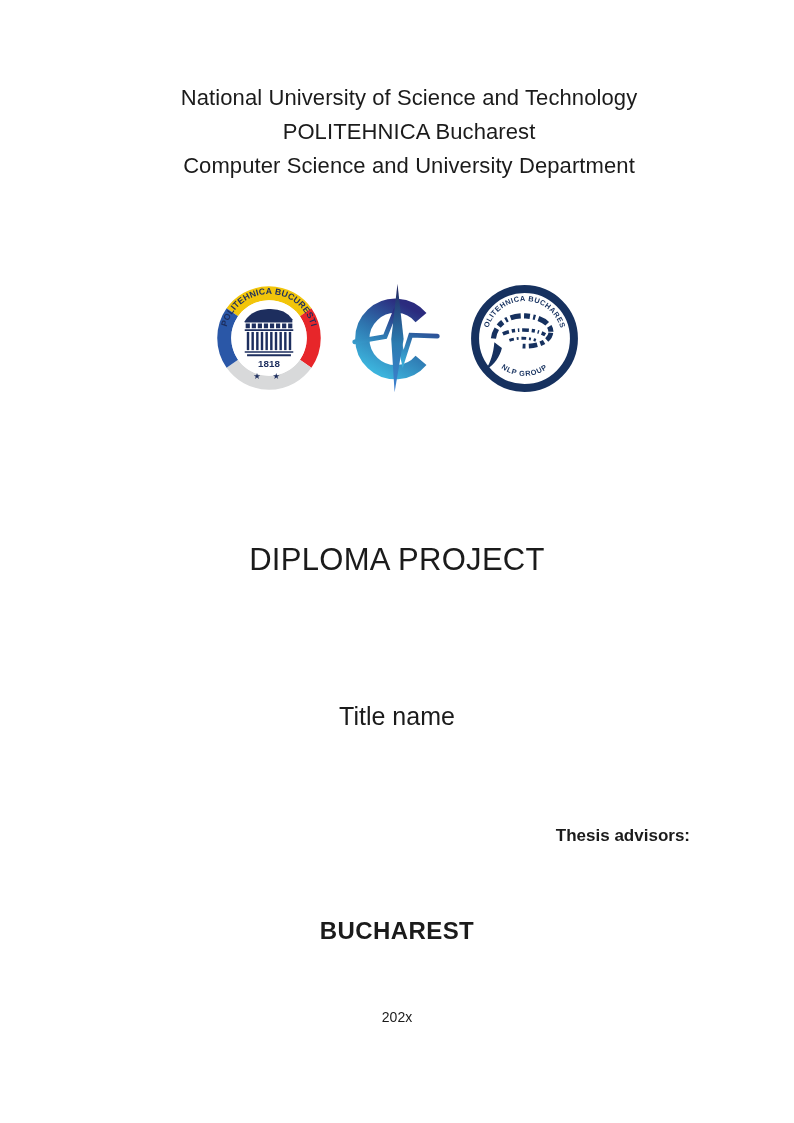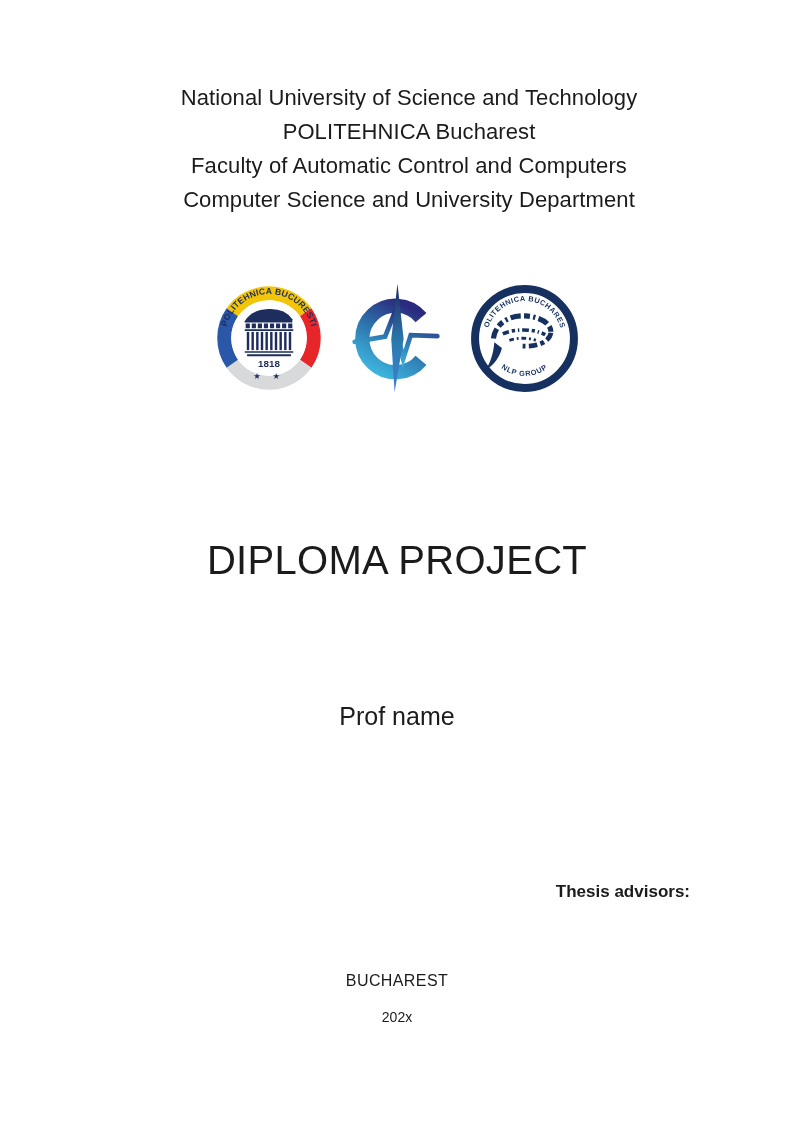--- a/index.html
+++ b/index.html
@@ -5,39 +5,38 @@
   html,body{margin:0;padding:0;background:#ffffff;}
   .page{
     position:relative;width:794px;height:1123px;background:#ffffff;overflow:hidden;
     font-family:"Liberation Sans","DejaVu Sans",sans-serif;color:#1b1b1b;margin:0 auto;
   }
   .centered{position:absolute;left:0;right:0;text-align:center;}
   .header{top:81px;font-size:22px;line-height:34px;letter-spacing:0.1px;padding-left:24px;}
   .logos{position:absolute;top:281px;left:0;right:0;height:114px;
          display:flex;justify-content:center;align-items:center;gap:24px;}
   .logo{display:block;}
-  .doc-title{top:540px;font-size:40px;line-height:40px;letter-spacing:0.3px;}
+  .doc-title{top:540px;font-size:31px;line-height:40px;letter-spacing:0.3px;}
   .doc-subtitle{top:630px;font-size:20px;line-height:28px;}
   .doc-author{top:699px;font-size:25px;line-height:34px;}
-  .advisors{position:absolute;top:880px;right:104px;text-align:left;}
+  .advisors{position:absolute;top:824px;right:104px;text-align:left;}
   .advisors-heading{font-size:17px;line-height:23px;font-weight:bold;margin:0 0 12px 0;}
   .advisor-line{font-size:17px;line-height:22px;word-spacing:1.5px;}
-  .city{top:967px;font-size:16px;line-height:27px;font-weight:normal;letter-spacing:0.4px;}
+  .city{top:917px;font-size:24px;line-height:27px;font-weight:bold;letter-spacing:0.4px;}
   .year{top:1008px;font-size:14px;line-height:19px;}
   svg text{font-family:"Liberation Sans","DejaVu Sans",sans-serif;}
 </style>
 </head>
 <body>
 
 <div class="page">
 
   <div class="centered header">
     <div>National University of Science and Technology</div>
     <div>POLITEHNICA Bucharest</div>
-    <div>Faculty of Automatic Control and Computers</div>
     <div>Computer Science and University Department</div>
   </div>
 
   <div class="logos">
 
     <svg class="logo" width="112" height="112" viewBox="0 0 120 120">
       <path d="M 20.7,32.5 A 48,48 0 0 1 99.3,32.5" fill="none" stroke="#f2c50a" stroke-width="15"></path>
       <path d="M 99.3,32.5 A 48,48 0 0 1 99.3,87.5" fill="none" stroke="#e7262a" stroke-width="15"></path>
       <path d="M 99.3,87.5 A 48,48 0 0 1 20.7,87.5" fill="none" stroke="#d8d9da" stroke-width="15"></path>
       <path d="M 20.7,87.5 A 48,48 0 0 1 20.7,32.5" fill="none" stroke="#2a57a7" stroke-width="15"></path>
@@ -105,21 +104,21 @@
         <path d="M27,60 C29,44 44,35 61,36 C78,37 89,45 88,54" stroke-width="5.5" stroke-dasharray="11 3.5 6 3.5 2.5 3.5"></path>
         <path d="M88,54 C87,63 74,69 58,68" stroke-width="5" stroke-dasharray="9 3.5 4.5 3.5"></path>
         <path d="M37,55 C50,49 72,50 82,56" stroke-width="3.8" stroke-dasharray="7 3 3.5 3 1.5 3"></path>
         <path d="M44,62 C52,59 64,59 72,62" stroke-width="3" stroke-dasharray="5 3 2 3"></path>
       </g>
       <path d="M28,64 C27,76 24,85 19,93 C28,88 34,79 36,70 Z" fill="#16315f"></path>
     </svg>
   </div>
 
   <div class="centered doc-title">DIPLOMA PROJECT</div>
-  <div class="centered doc-author">Prof name</div>
+  <div class="centered doc-author">Title name</div>
 
   <div class="advisors">
     <p class="advisors-heading">Thesis advisors:</p>
   </div>
 
   <div class="centered city">BUCHAREST</div>
   <div class="centered year">202x</div>
 
 </div>
 

